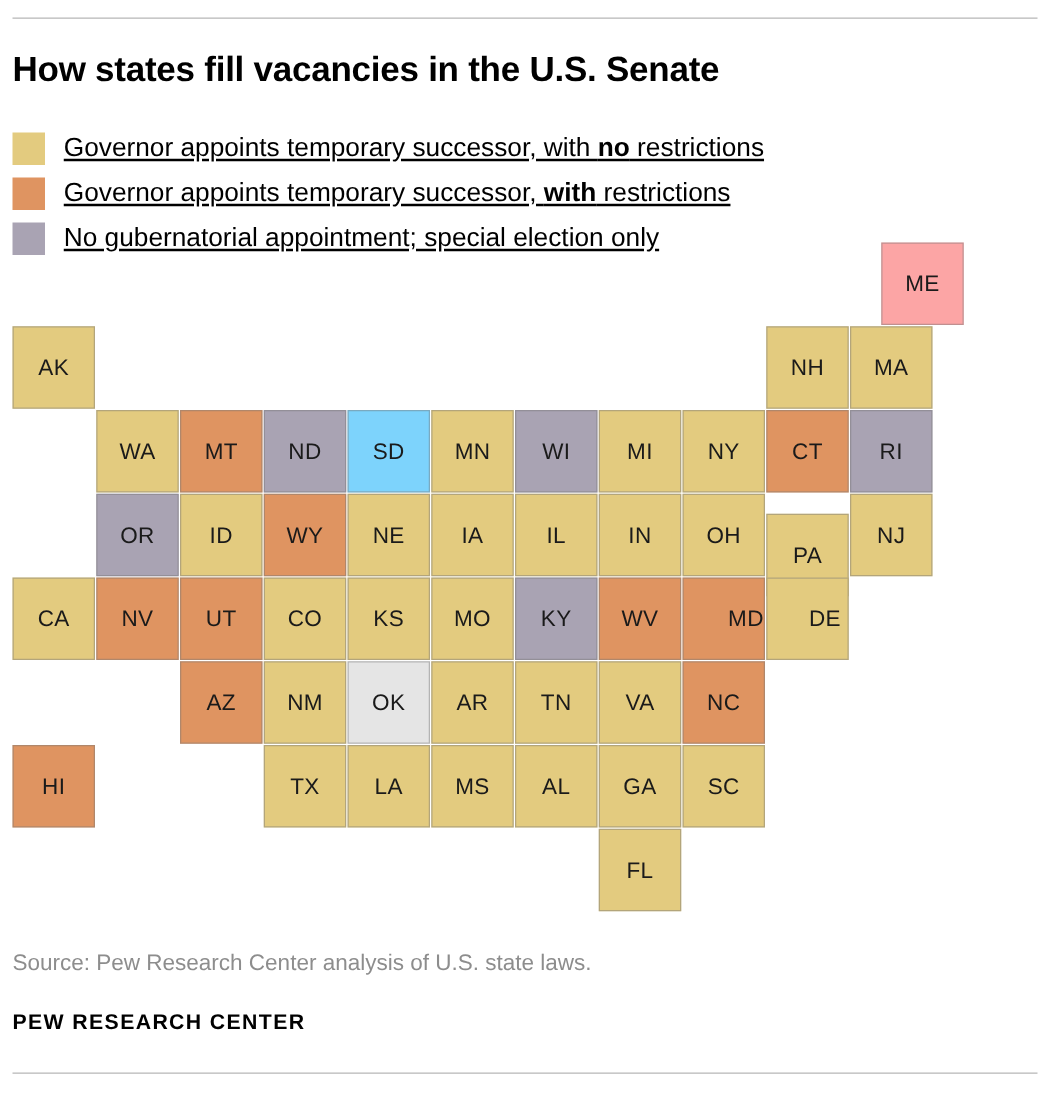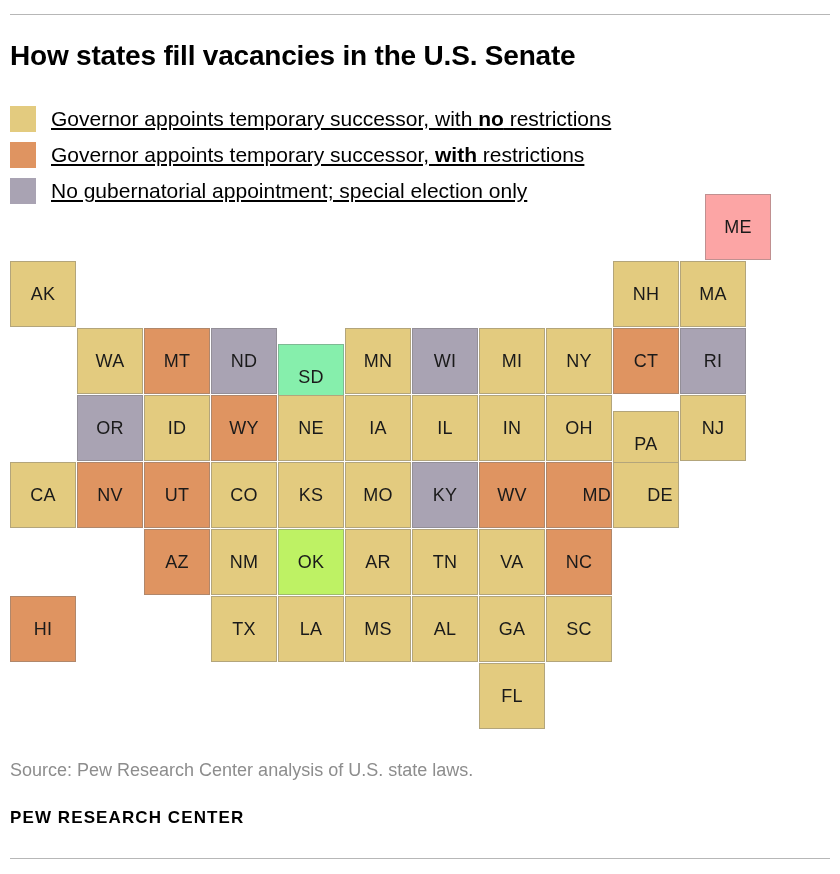--- a/index.html
+++ b/index.html
@@ -147,21 +147,21 @@
       </div>
       <div class="tile" style="left: 67px; top: 134px; background: rgb(227, 203, 127);">
         <span>WA</span>
       </div>
       <div class="tile" style="left: 134px; top: 134px; background: rgb(223, 148, 97);">
         <span>MT</span>
       </div>
       <div class="tile" style="left: 201px; top: 134px; background: rgb(169, 163, 179);">
         <span>ND</span>
       </div>
-      <div class="tile" style="left: 268px; top: 150px; background: #86efac;">
+      <div class="tile" style="left: 268px; top: 134px; background: #7dd3fc;">
         <span>SD</span>
       </div>
       <div class="tile" style="left: 335px; top: 134px; background: rgb(227, 203, 127);">
         <span>MN</span>
       </div>
       <div class="tile" style="left: 402px; top: 134px; background: rgb(169, 163, 179);">
         <span>WI</span>
       </div>
       <div class="tile" style="left: 469px; top: 134px; background: rgb(227, 203, 127);">
         <span>MI</span>
@@ -234,21 +234,21 @@
       </div>
       <div class="tile" style="left: 603px; top: 268px; background: rgb(227, 203, 127); padding-left: 28px;">
         <span>DE</span>
       </div>
       <div class="tile" style="left: 134px; top: 335px; background: rgb(223, 148, 97);">
         <span>AZ</span>
       </div>
       <div class="tile" style="left: 201px; top: 335px; background: rgb(227, 203, 127);">
         <span>NM</span>
       </div>
-      <div class="tile" style="left: 268px; top: 335px; background: #bef264;">
+      <div class="tile" style="left: 268px; top: 335px; background: #e5e5e5;">
         <span>OK</span>
       </div>
       <div class="tile" style="left: 335px; top: 335px; background: rgb(227, 203, 127);">
         <span>AR</span>
       </div>
       <div class="tile" style="left: 402px; top: 335px; background: rgb(227, 203, 127);">
         <span>TN</span>
       </div>
       <div class="tile" style="left: 469px; top: 335px; background: rgb(227, 203, 127);">
         <span>VA</span>

